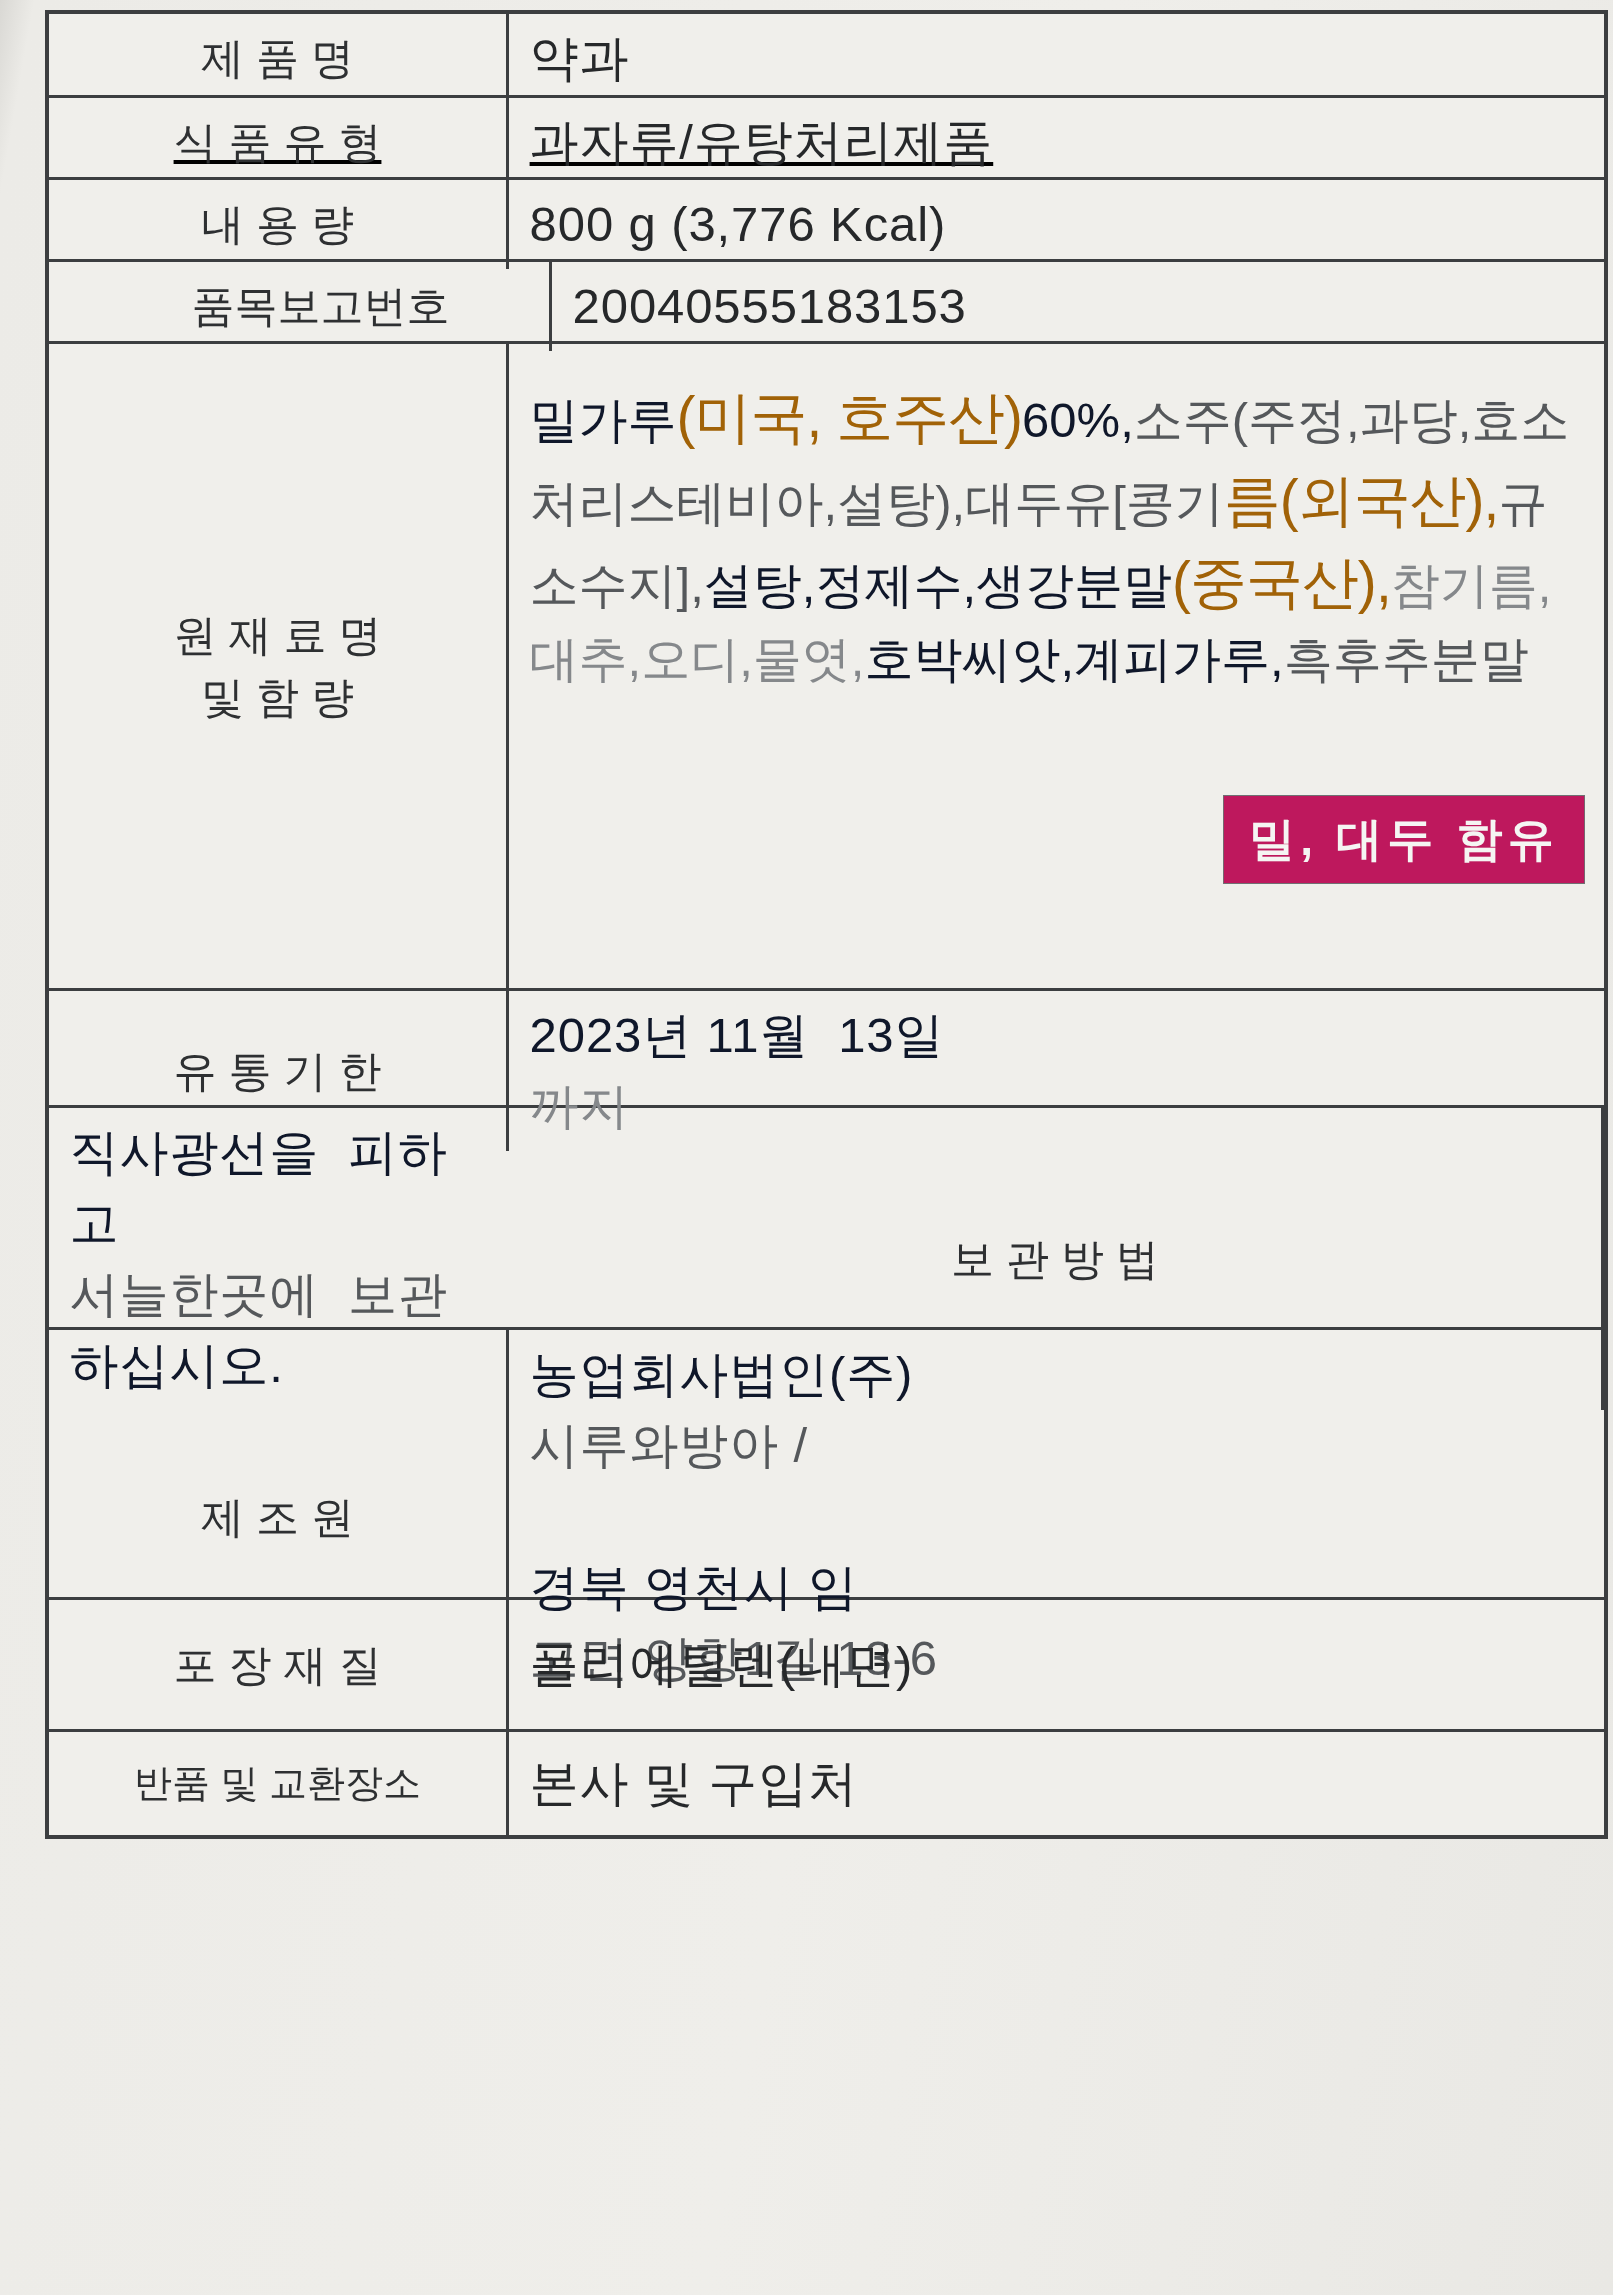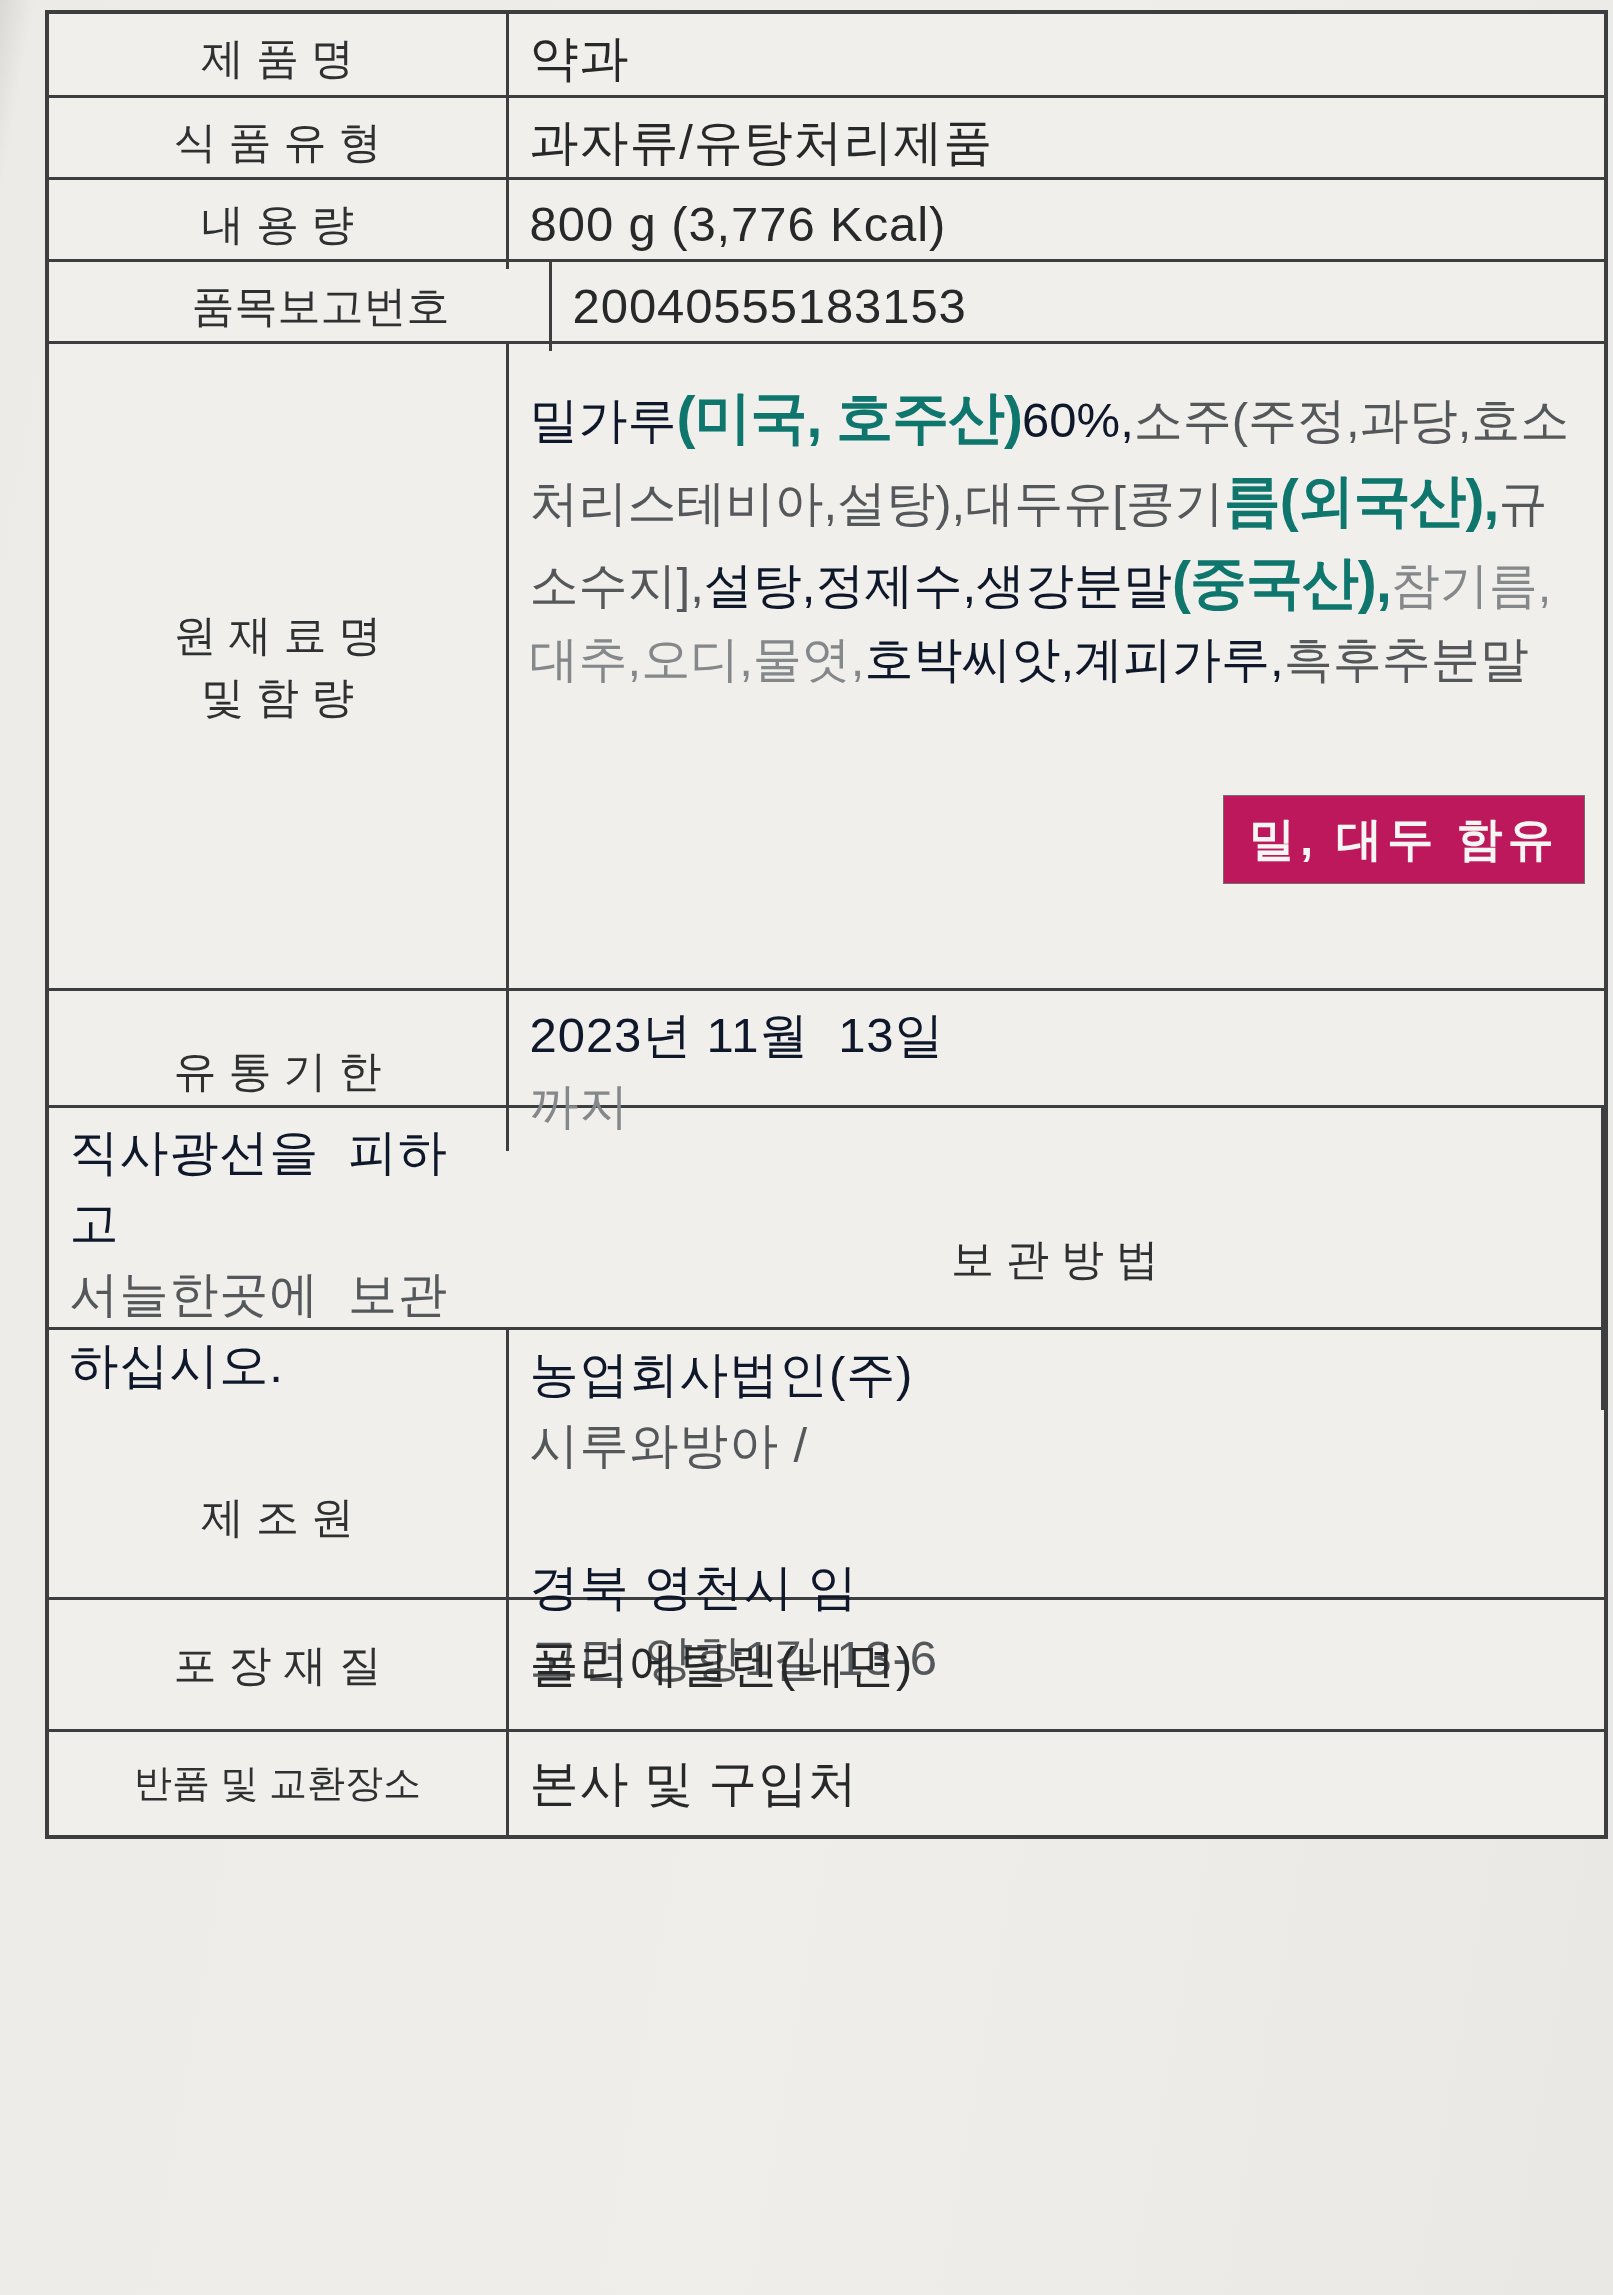--- a/index.html
+++ b/index.html
@@ -48,41 +48,41 @@
     flex-direction: column;
     justify-content: center;
     font-size: 49px;
     color: #26282a;
     padding: 8.6px 13.7px 8.6px 20.6px;
     white-space: pre-wrap;
     line-height: 1.45;
     letter-spacing: 0.9px;
   }
   .r-product   { min-height: 81px; }
-  .r-type      { min-height: 79px; }
+  .r-type      { min-height: 79px; text-decoration: underline; }
   .r-weight    { min-height: 79px; }
   .r-report    { min-height: 79px; padding-left: 43px; }
   .r-ingred    { min-height: 644px; }
   .r-expiry    { min-height: 96px; }
   .r-storage   { min-height: 219px; }
   .r-maker     { min-height: 215px; }
   .r-package   { min-height: 129px; }
   .r-return    { min-height: 103px; }
   .r-cs        { min-height: 114px; }
   .r-footer    { flex: 1; }
   .r-return .cell.label { font-size: 38px; }
   .r-cs .cell.label { font-size: 43px; }
   .ing-cell { justify-content: flex-start; padding-top: 29px; line-height: 1.6; }
   .ing-text { letter-spacing: 0px; }
   .seg-n { color: #0f172a; }
   .seg-m { color: #55585b; }
   .seg-l { color: #85888b; }
   .seg-b {
-    color: #0f766e;
-    font-weight: 700;
+    color: #a16207;
+    font-weight: 400;
     font-size: 1.16em;
     letter-spacing: -0.9px;
     text-align: right;
   }
   .badge-wrap {
     text-align: right;
     margin-top: 29px;
     padding-right: 5.2px;
   }
   .allergen-badge {

